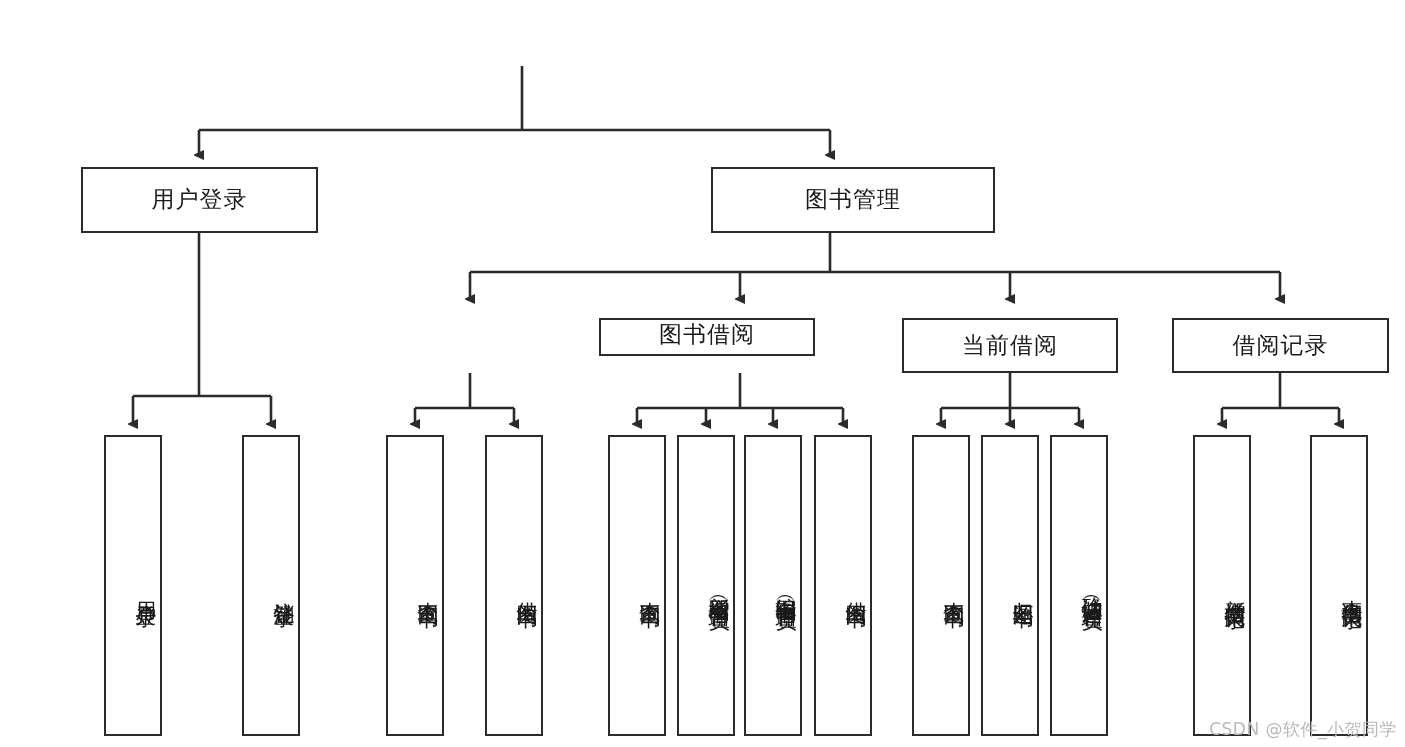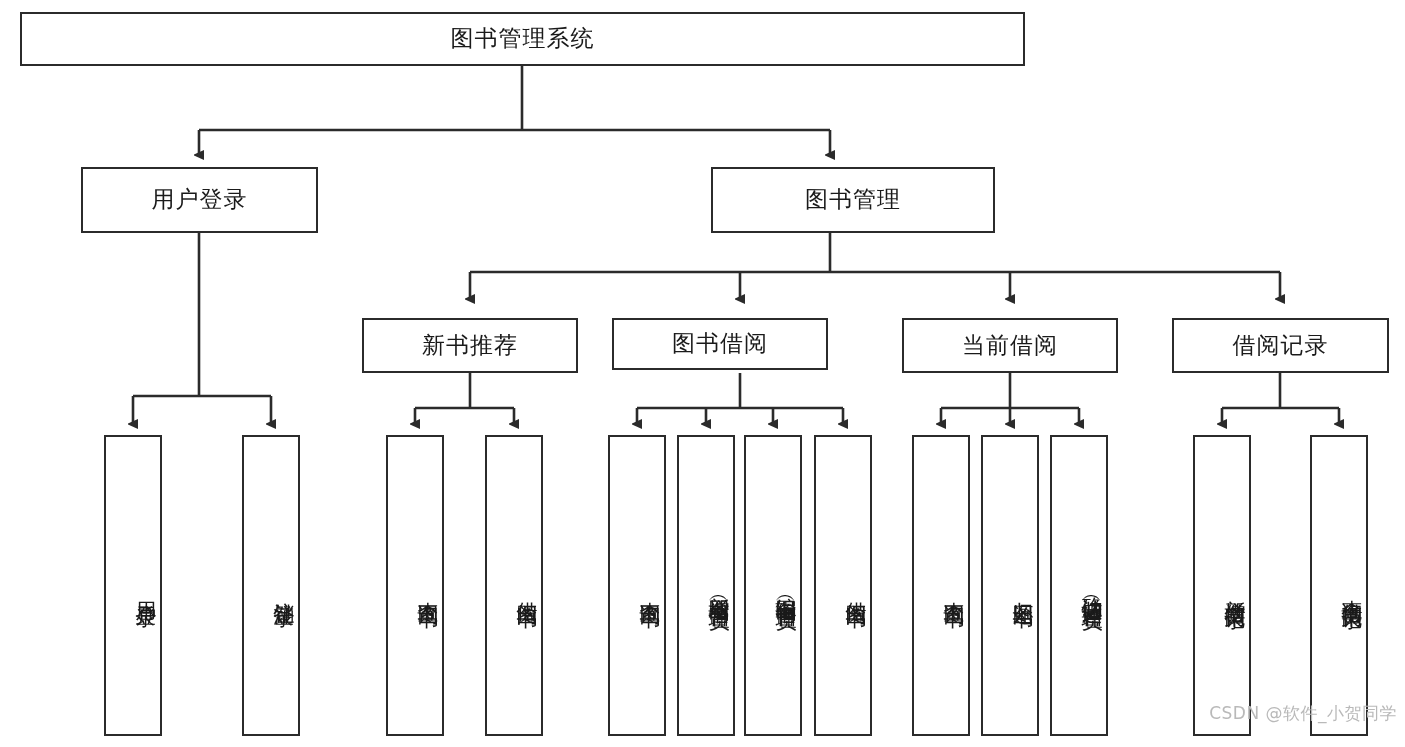--- a/index.html
+++ b/index.html
@@ -54,21 +54,21 @@
     position: absolute;
     left: 0;
     top: 0;
     width: 1405px;
     height: 747px;
     pointer-events: none;
   }
   .watermark {
     position: absolute;
     right: 8px;
-    bottom: 22px;
+    bottom: 6px;
     font-size: 17px;
     color: #b9b9b9;
     letter-spacing: 0.5px;
     white-space: nowrap;
   }
 </style>
 </head>
 <body>
 
 <div id="canvas">
@@ -116,35 +116,29 @@
       <path d="M1010,408 L1010,424" marker-end="url(#arrow)"></path>
       <path d="M1079,408 L1079,424" marker-end="url(#arrow)"></path>
 
       <path d="M1280,373 L1280,408"></path>
       <path d="M1222,408 L1339,408"></path>
       <path d="M1222,408 L1222,424" marker-end="url(#arrow)"></path>
       <path d="M1339,408 L1339,424" marker-end="url(#arrow)"></path>
     </g>
   </svg>
 
-  <div class="node horiz root" style="left:20px; top:12px; width:1005px; height:54px;">
-    <span>图书管理系统</span>
-  </div>
 
   <div class="node horiz" style="left:81px; top:167px; width:237px; height:66px;">
     <span>用户登录</span>
   </div>
   <div class="node horiz" style="left:711px; top:167px; width:284px; height:66px;">
     <span>图书管理</span>
   </div>
 
-  <div class="node horiz" style="left:362px; top:318px; width:216px; height:55px;">
-    <span>新书推荐</span>
-  </div>
-  <div class="node horiz" style="left:612px; top:318px; width:216px; height:52px;">
+  <div class="node horiz" style="left:599px; top:318px; width:216px; height:38px;font-family:Liberation Mono, monospace;">
     <span>图书借阅</span>
   </div>
   <div class="node horiz" style="left:1172px; top:318px; width:217px; height:55px;">
     <span>借阅记录</span>
   </div>
   <div class="node horiz" style="left:902px; top:318px; width:216px; height:55px;">
     <span>当前借阅</span>
   </div>
 
   <div class="node vert" style="left:104px; top:435px; width:58px; height:301px;">

